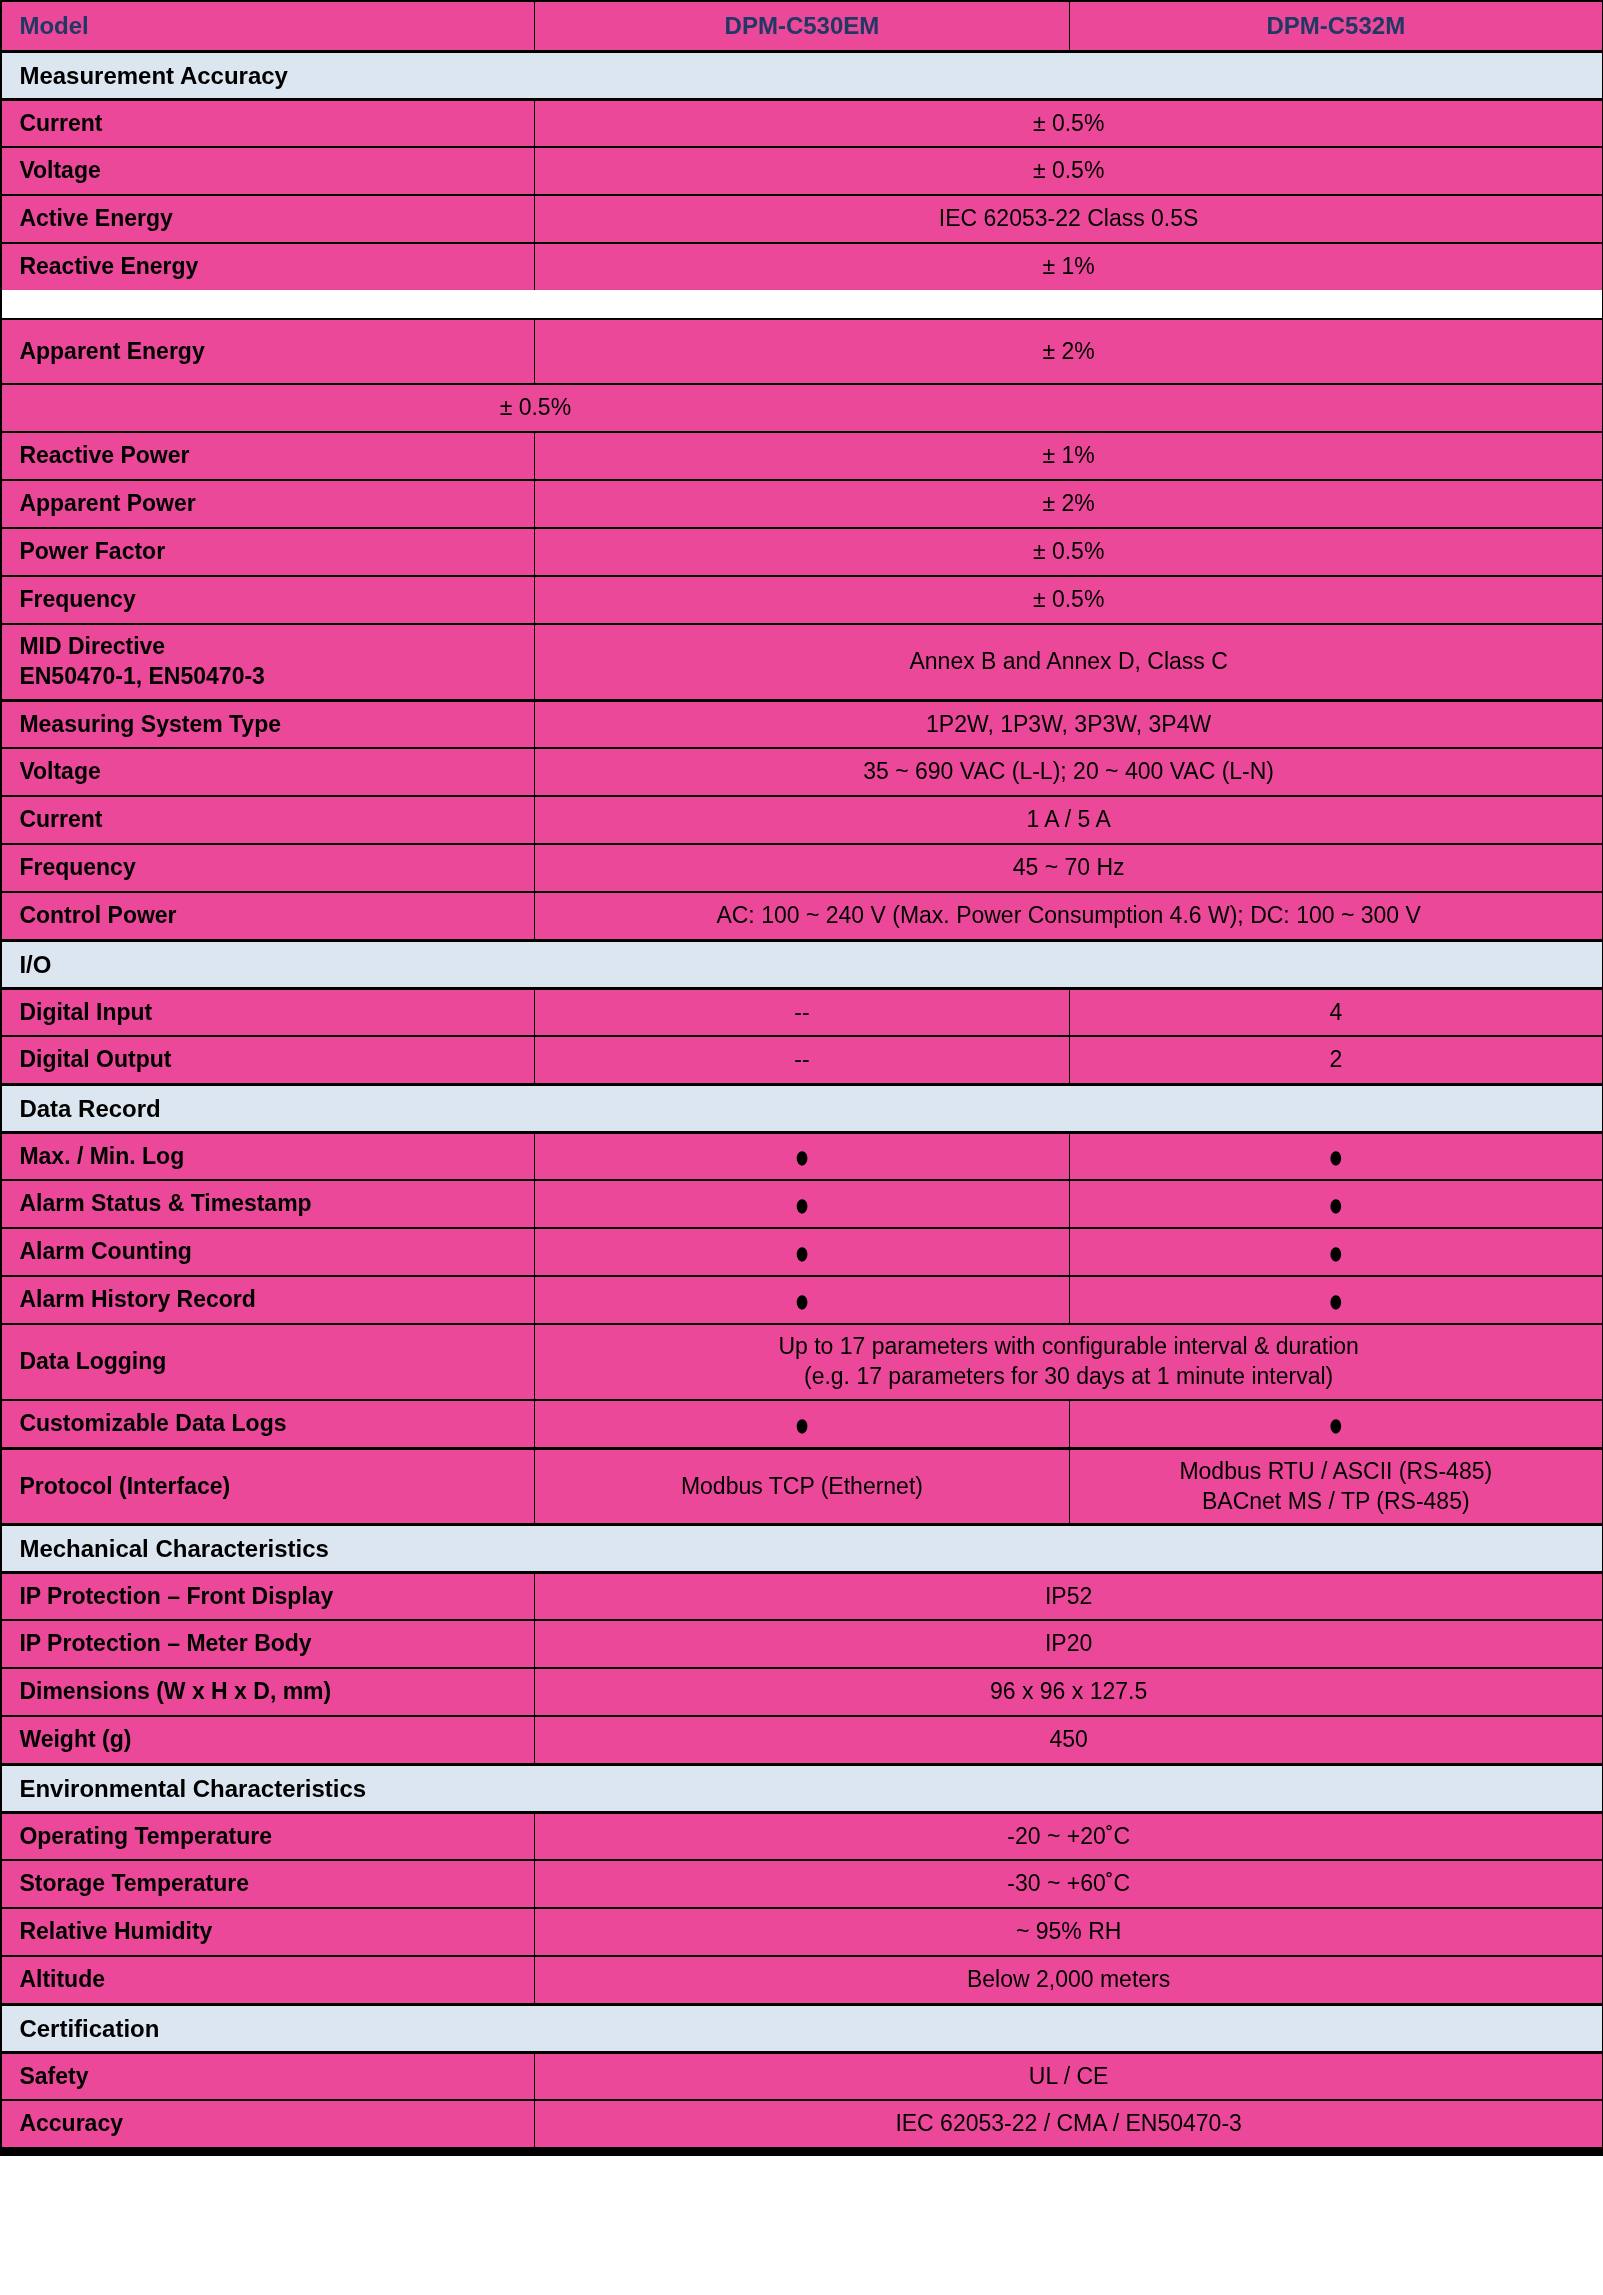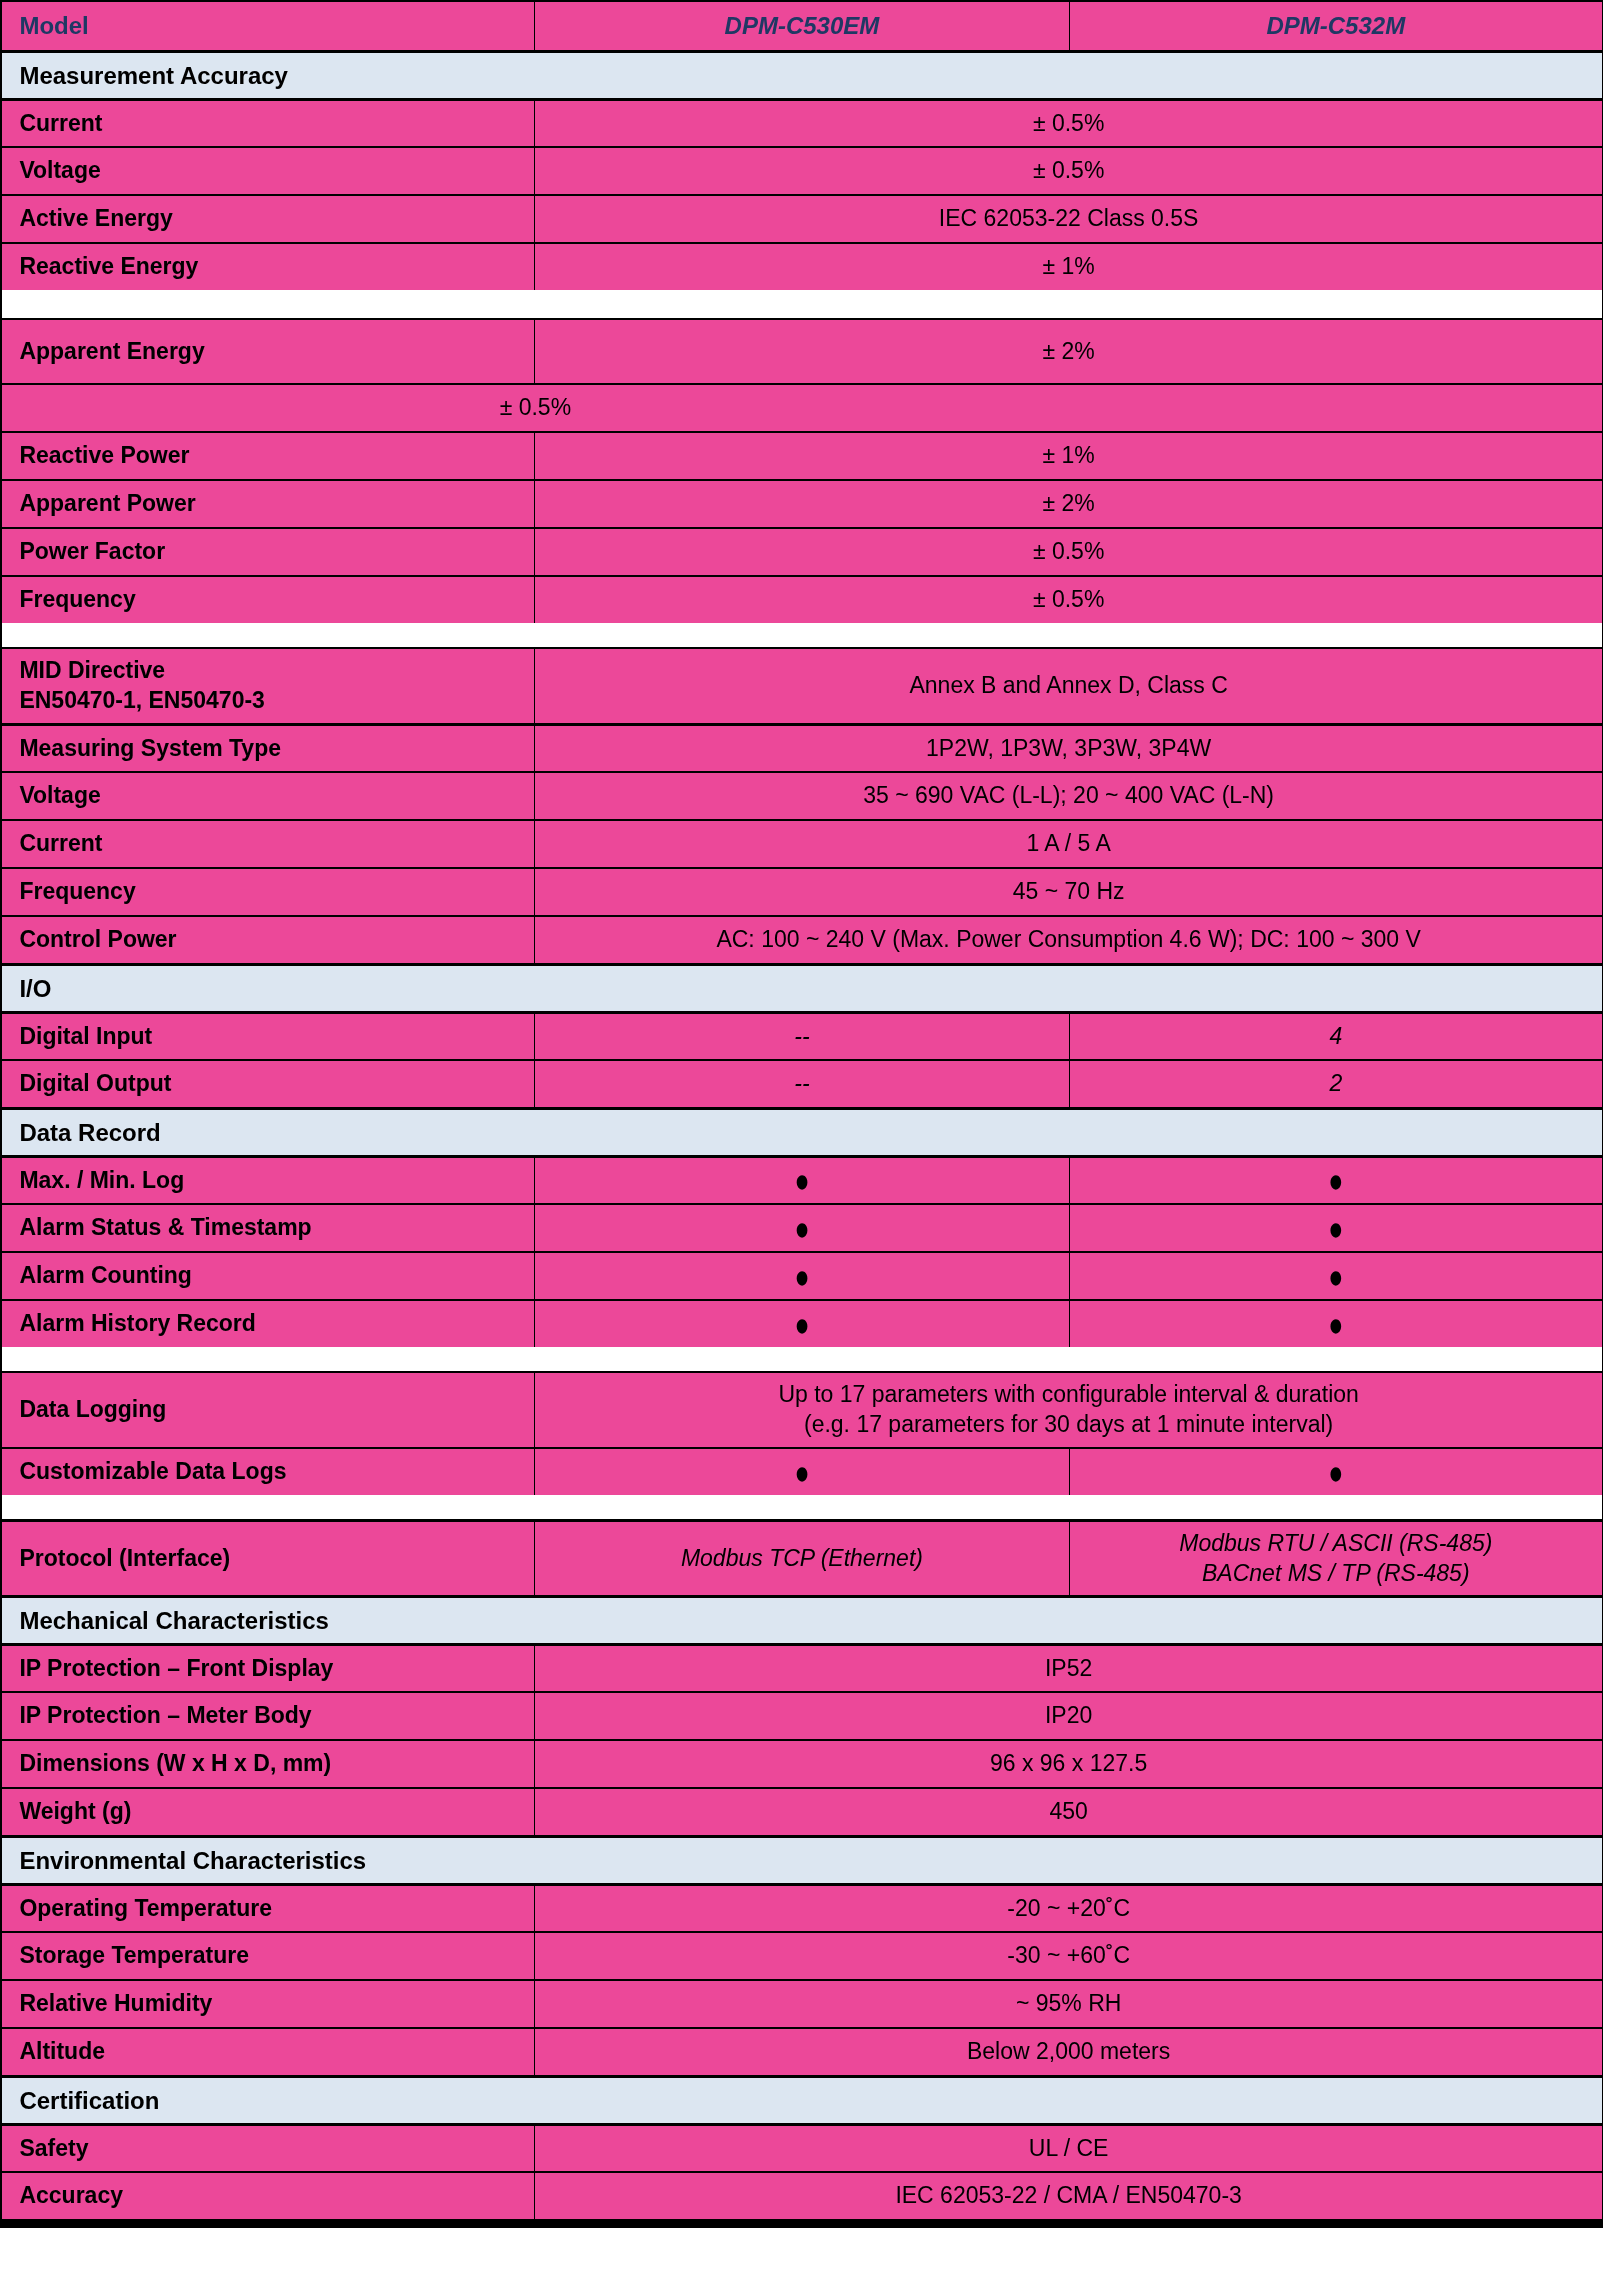--- a/index.html
+++ b/index.html
@@ -18,21 +18,21 @@
   .row {
     display: flex;
     align-items: stretch;
     min-height: 48px;
     border-top: 2.2px solid #000000;
     background: #ec4899;
   }
   .row:first-child { border-top: none; }
   .row.thick-top { border-top: 3.8px solid #000000; }
   .row.tall  { min-height: 65px; margin-top: 28px; }
-  .row.xtall { min-height: 76px; margin-top: 24px; }
+  .row.xtall { min-height: 76px; }
 
   .cell {
     display: flex;
     align-items: center;
     font-size: 23px;
     line-height: 1.3;
   }
   .label {
     width: 33.33%;
     padding: 5.4px 11px 5.4px 17.4px;
@@ -40,21 +40,21 @@
     border-right: 1.6px solid #000000;
     white-space: pre-line;
   }
   .value {
     justify-content: center;
     text-align: center;
     white-space: pre-line;
     padding: 4.3px 8.7px;
   }
   .value.merged { width: 66.67%; }
-  .value.half   { width: 33.335%; font-style: italic; }
+  .value.half   { width: 33.335%; }
   .value.half + .value.half { border-left: 1.6px solid #000000; }
 
   .row.section { background: #DCE6F1; }
   .section-label {
     width: 100%;
     padding-left: 17.4px;
     font-weight: bold;
     font-size: 24px;
   }
 

